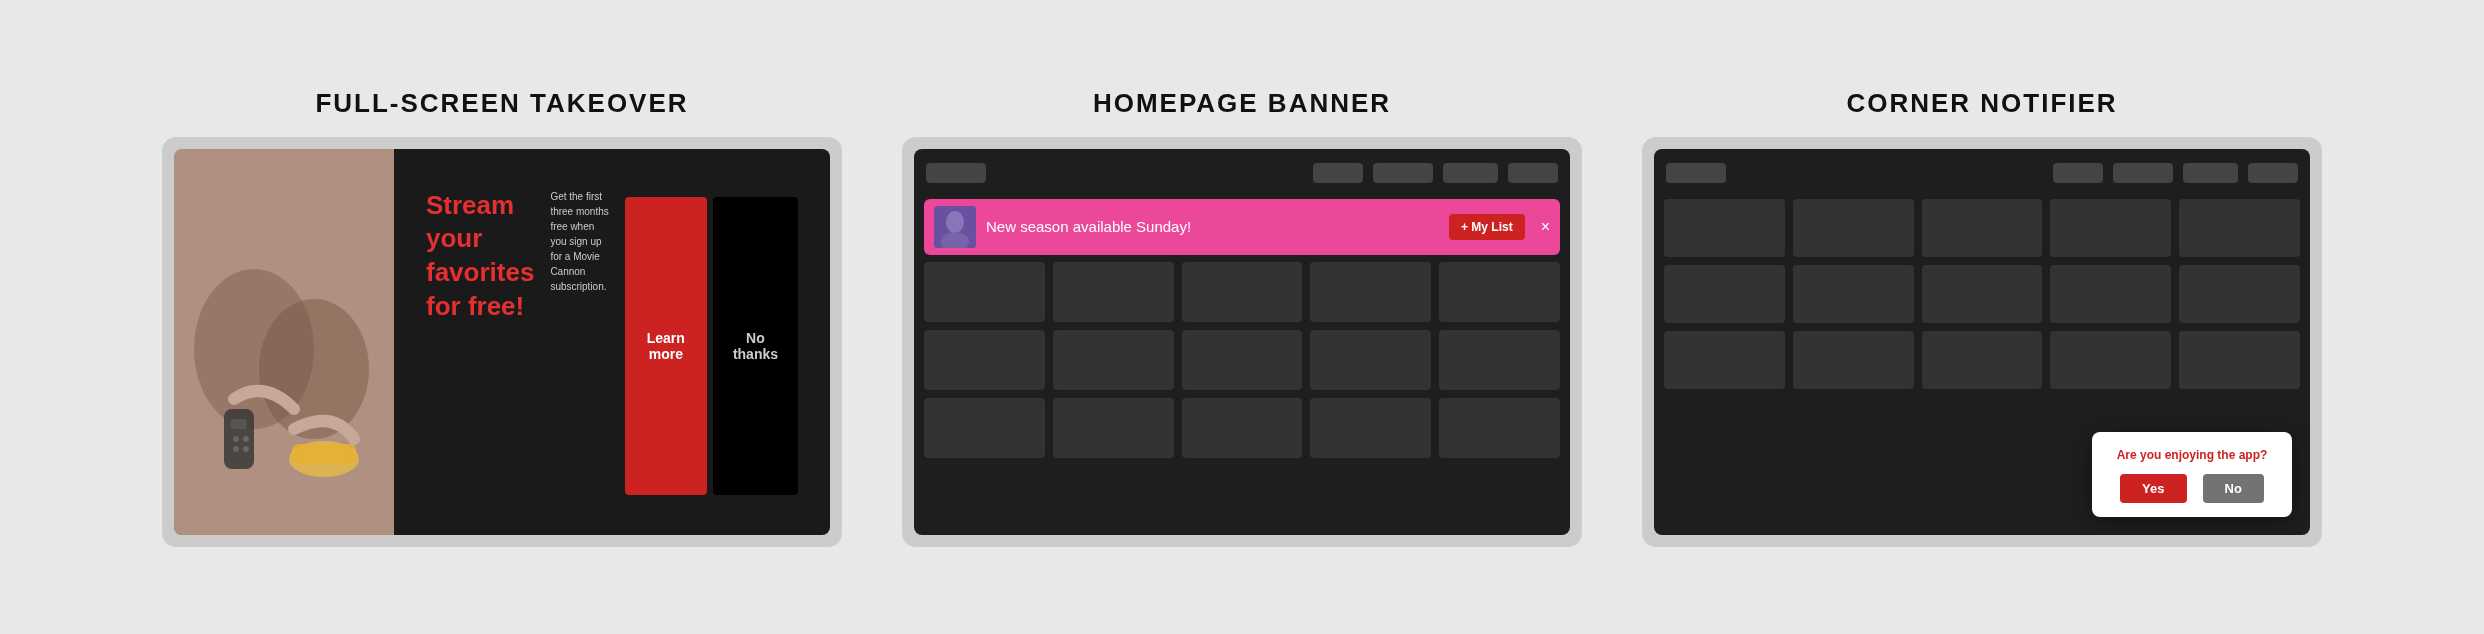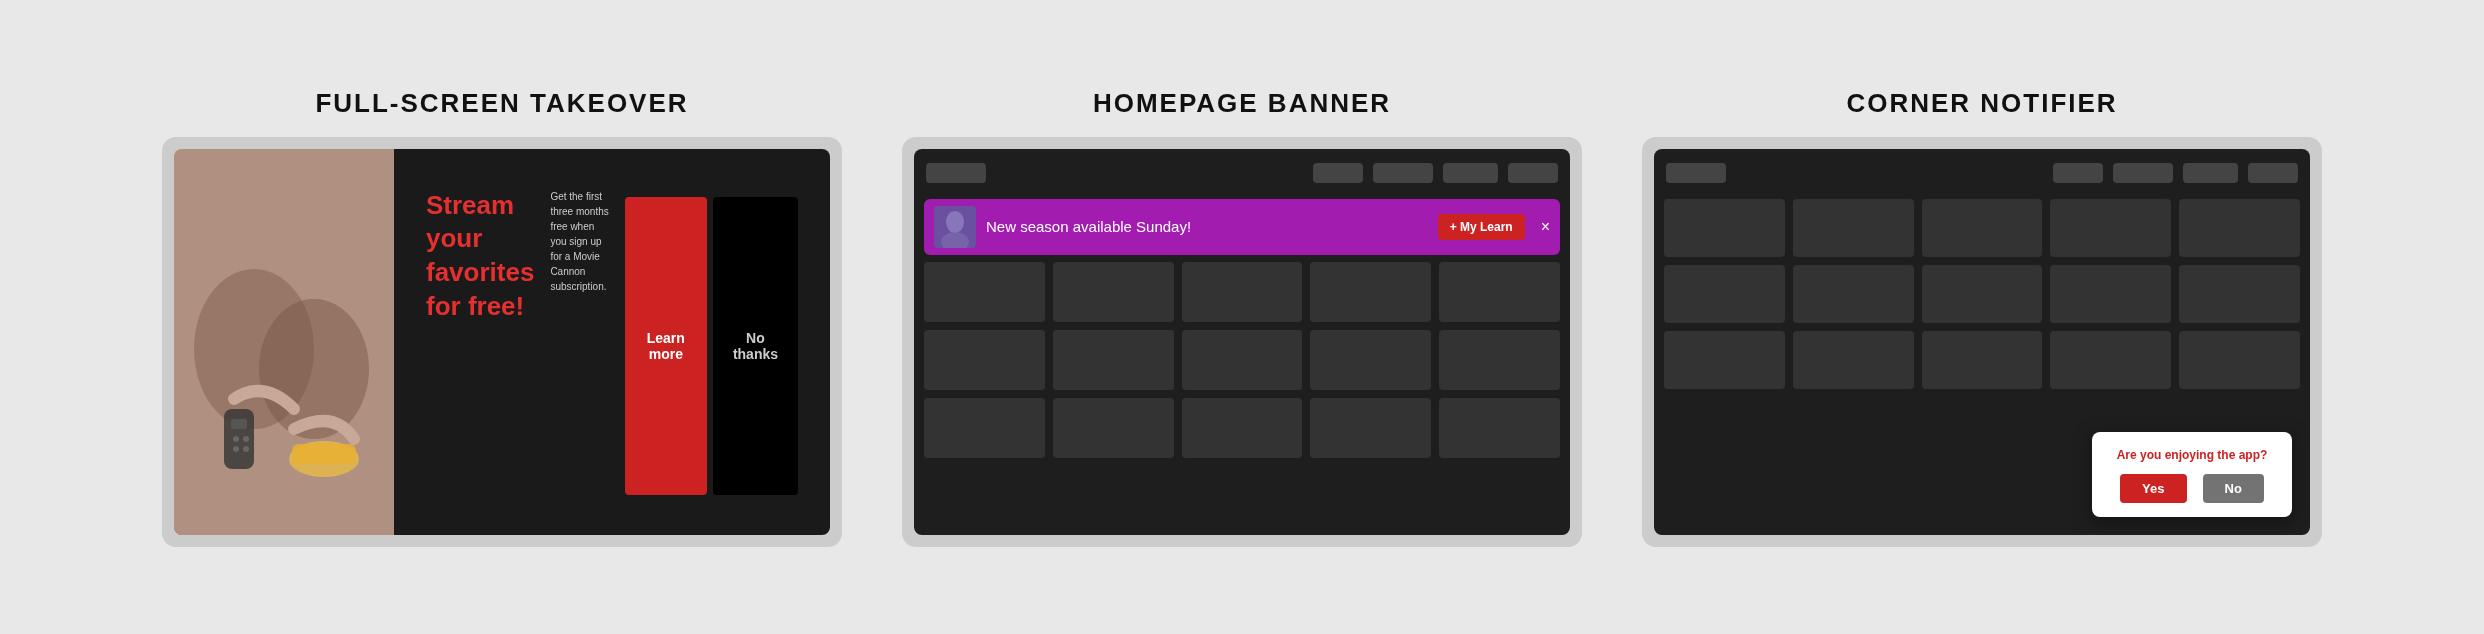--- a/index.html
+++ b/index.html
@@ -118,21 +118,21 @@
       gap: 10px;
       margin-bottom: 12px;
       padding: 4px 2px;
     }
     .nav-block {
       height: 20px;
       border-radius: 4px;
       background: #444;
     }
     .banner-notification {
-      background: #a21caf;
+      background: #ec4899;
       border-radius: 6px;
       height: 56px;
       display: flex;
       align-items: center;
       padding: 0 10px;
       gap: 10px;
       margin-bottom: 7px;
     }
     .banner-thumb {
       width: 42px;
@@ -316,21 +316,21 @@
       </div>
       <div class="banner-notification">
         <div class="banner-thumb">
           <svg width="42" height="42" viewBox="0 0 42 42" xmlns="http://www.w3.org/2000/svg">
             <rect width="42" height="42" fill="#6a50a0"></rect>
             <ellipse cx="21" cy="16" rx="9" ry="11" fill="#9080c0" opacity="0.8"></ellipse>
             <ellipse cx="21" cy="36" rx="14" ry="10" fill="#8070b0" opacity="0.6"></ellipse>
           </svg>
         </div>
         <span class="banner-text">New season available Sunday!</span>
-        <button class="btn-my-list">+ My Learn</button>
+        <button class="btn-my-list">+ My List</button>
         <span class="banner-close">×</span>
       </div>
       <div class="grid-rows">
         <div class="grid-row">
           <div class="grid-cell"></div>
           <div class="grid-cell"></div>
           <div class="grid-cell"></div>
           <div class="grid-cell"></div>
           <div class="grid-cell"></div>
         </div>

